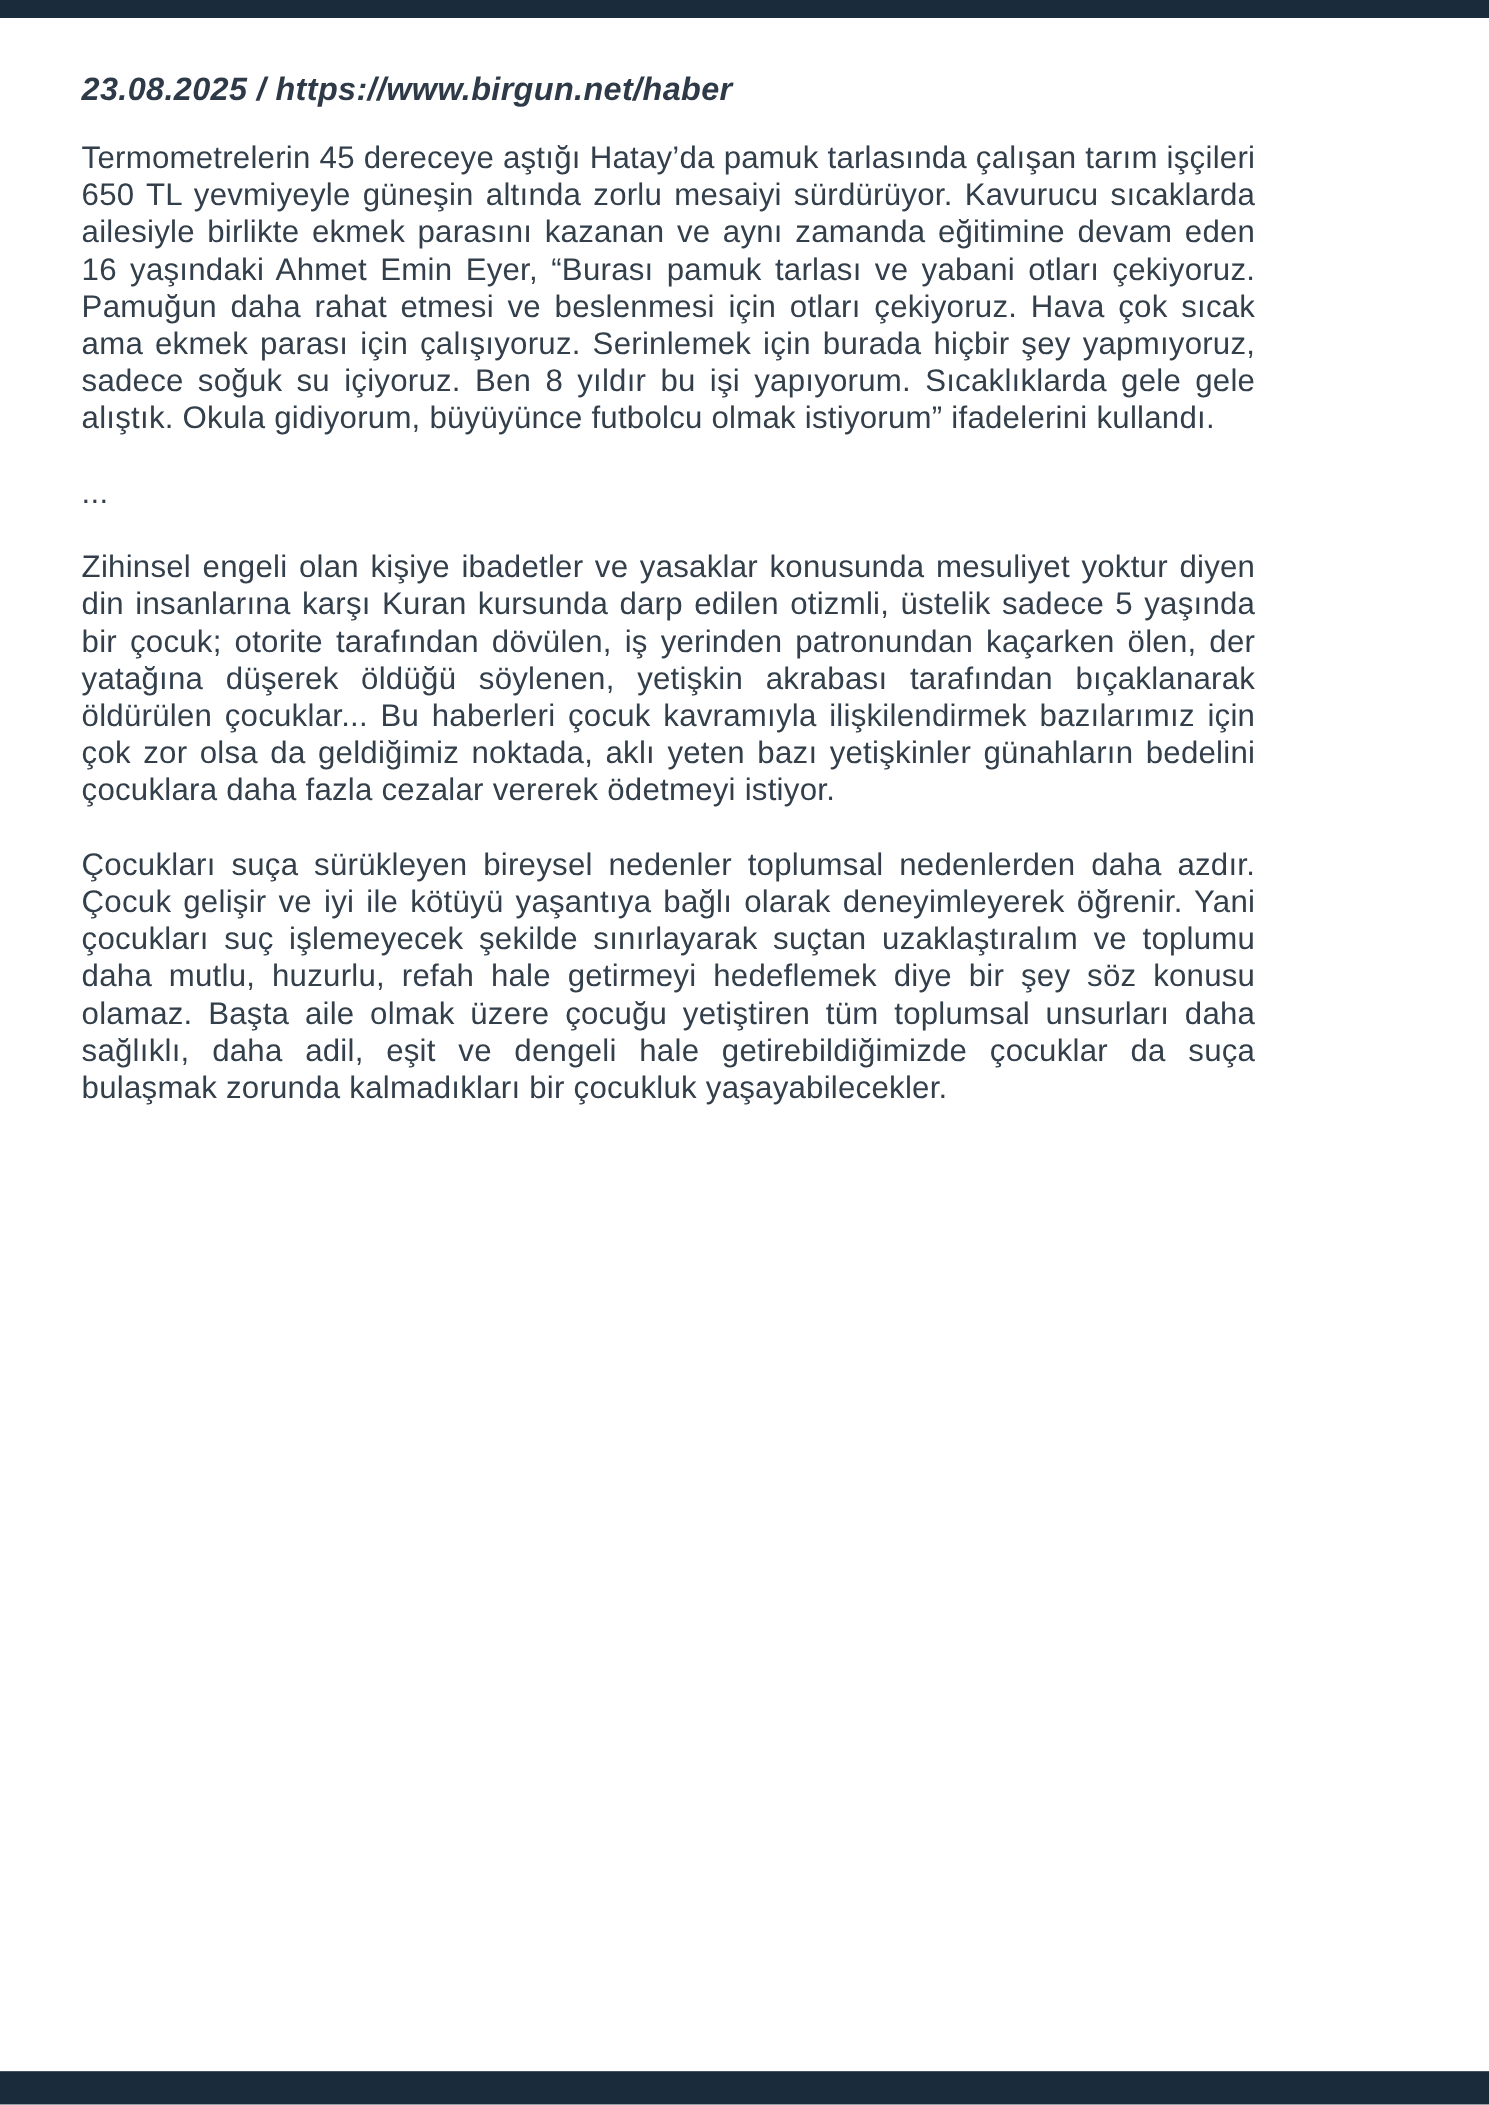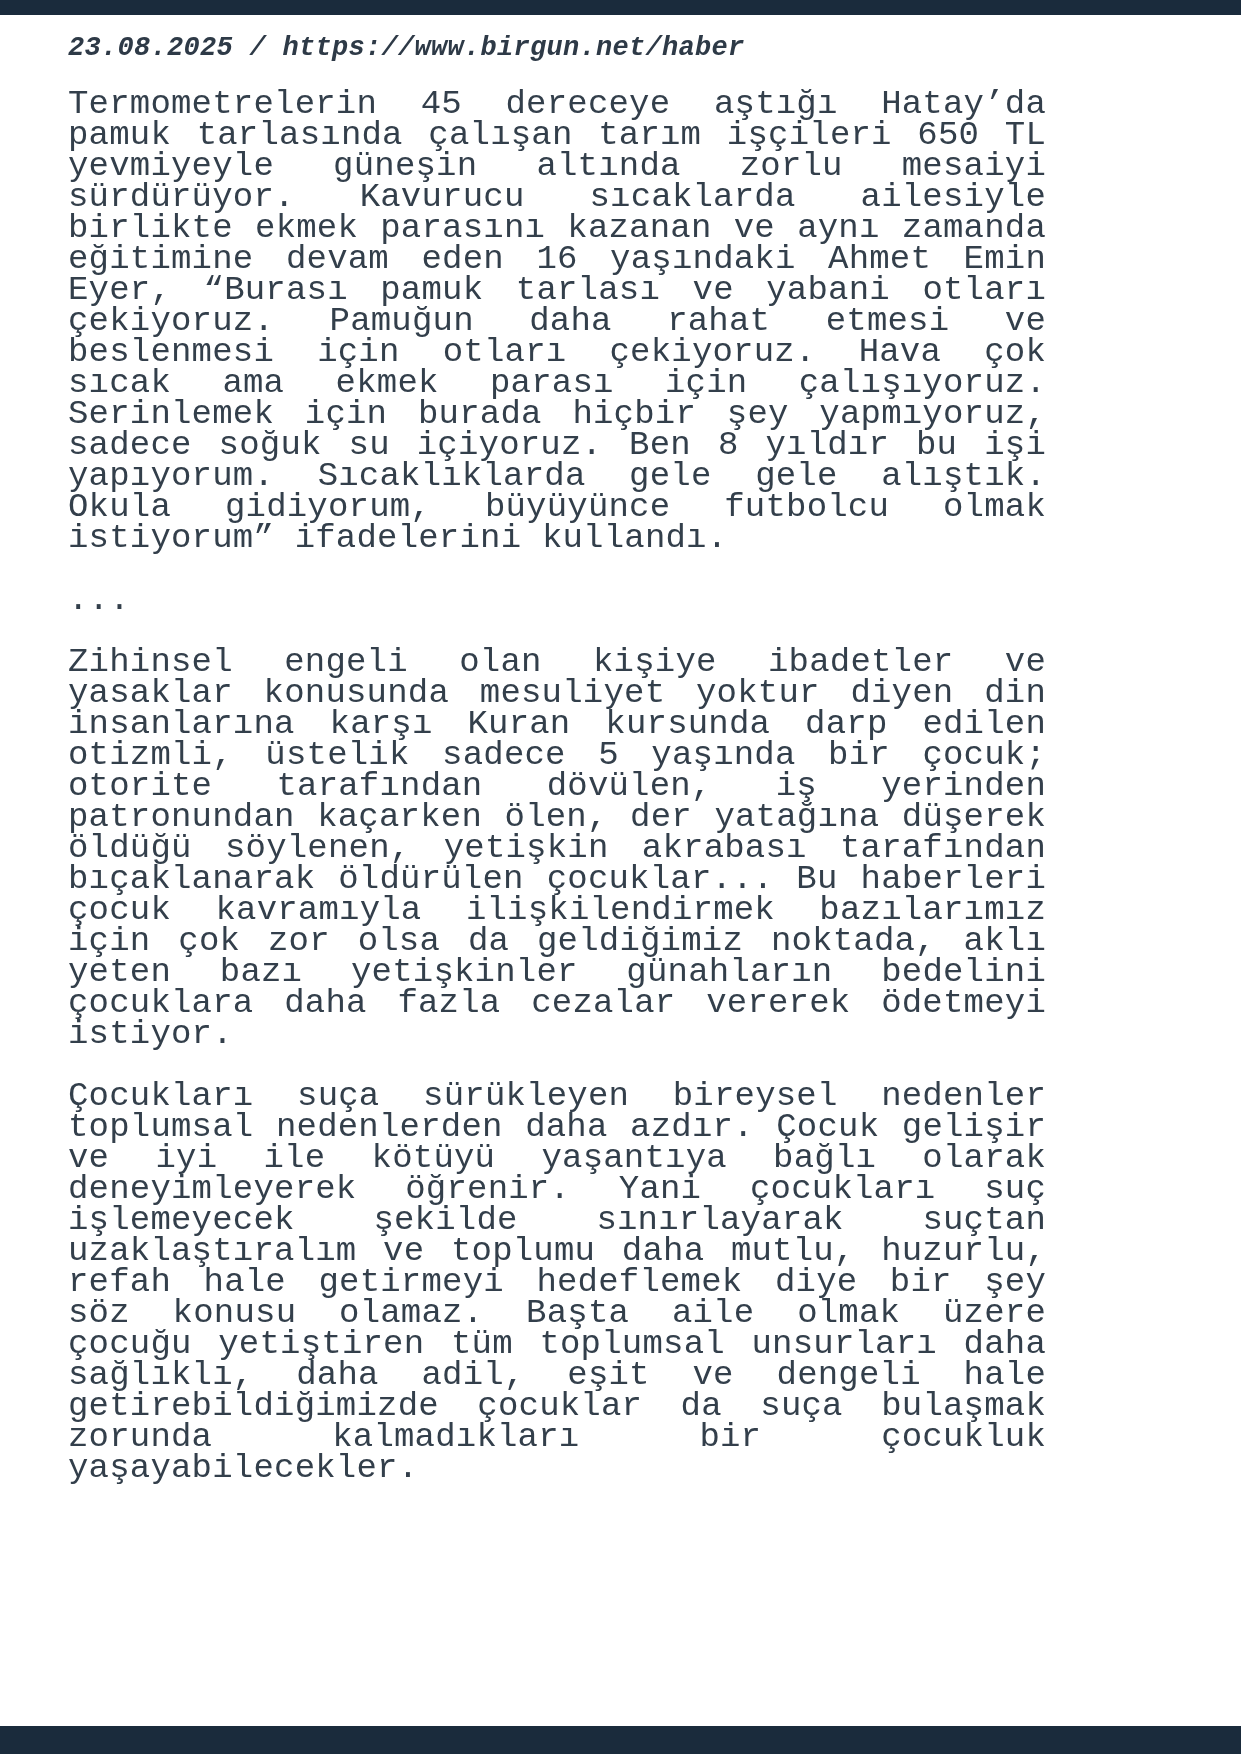--- a/index.html
+++ b/index.html
@@ -29,33 +29,32 @@
   .bar.bottom {
     bottom: 0;
     height: 28px;
   }
   .content {
     position: absolute;
     top: 15px;
     left: 68px;
     width: 978px;
     color: #333f4b;
-    padding-top: 18px;
-    font-family: Liberation Mono, monospace;
+    padding-top: 44px;
   }
   .doc-header {
     font-size: 27px;
     font-weight: bold;
     font-style: italic;
     letter-spacing: 0.3px;
     margin: 0 0 26px 0;
     color: #2e3a47;
   }
   .content p {
-    font-size: 34px;
+    font-size: 26px;
     line-height: 31px;
     letter-spacing: 0.2px;
     text-align: justify;
     text-justify: inter-word;
     margin: 0 0 31px 0;
   }
   .content p.ellipsis {
     text-align: left;
   }
 </style>

